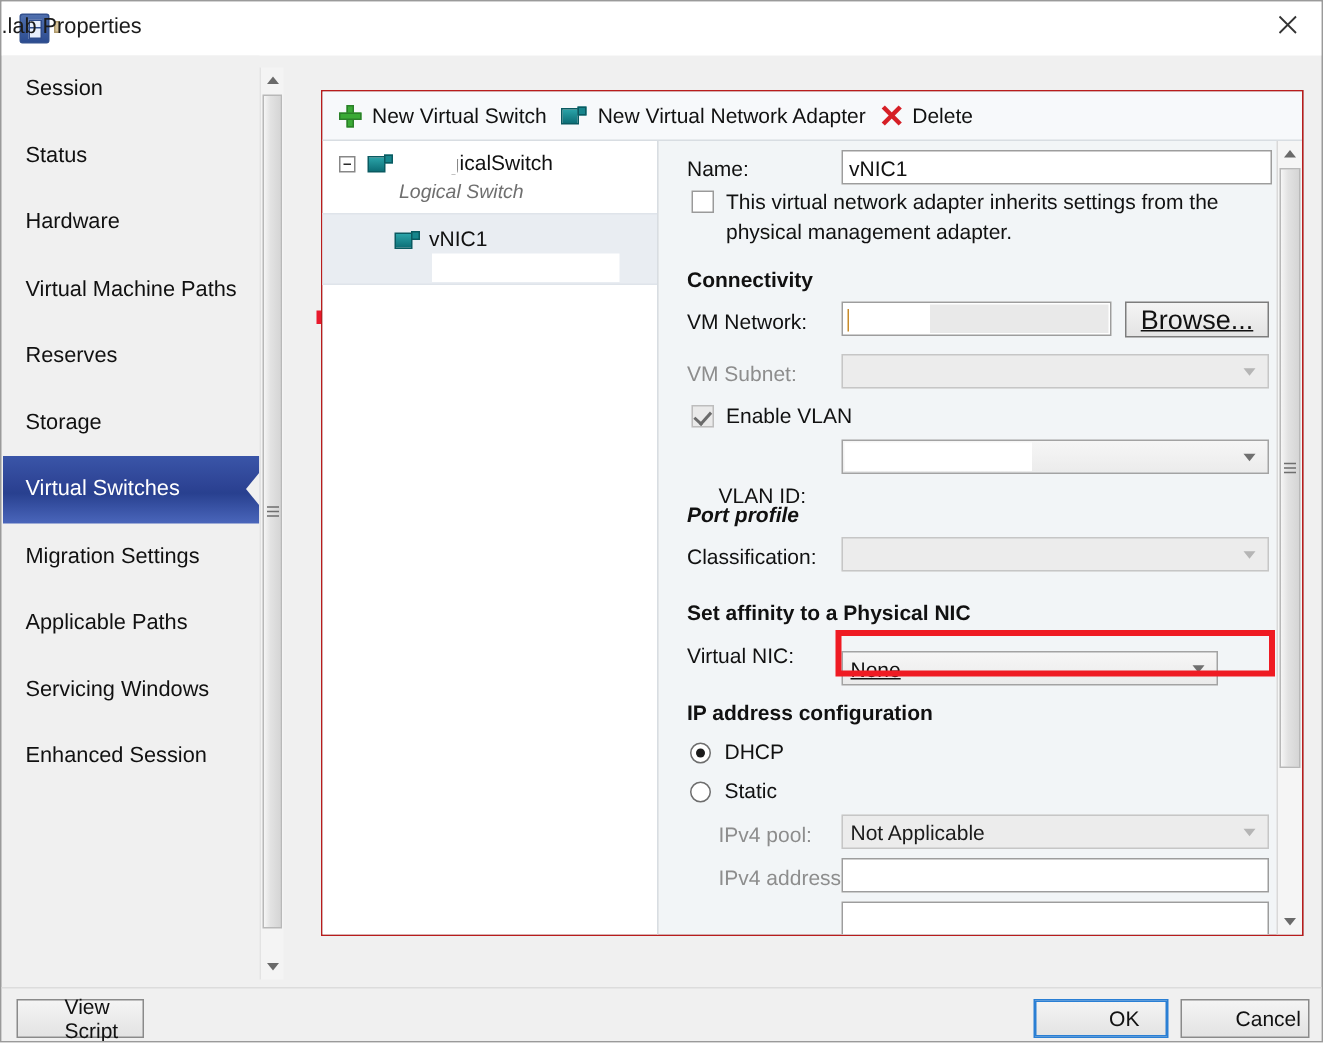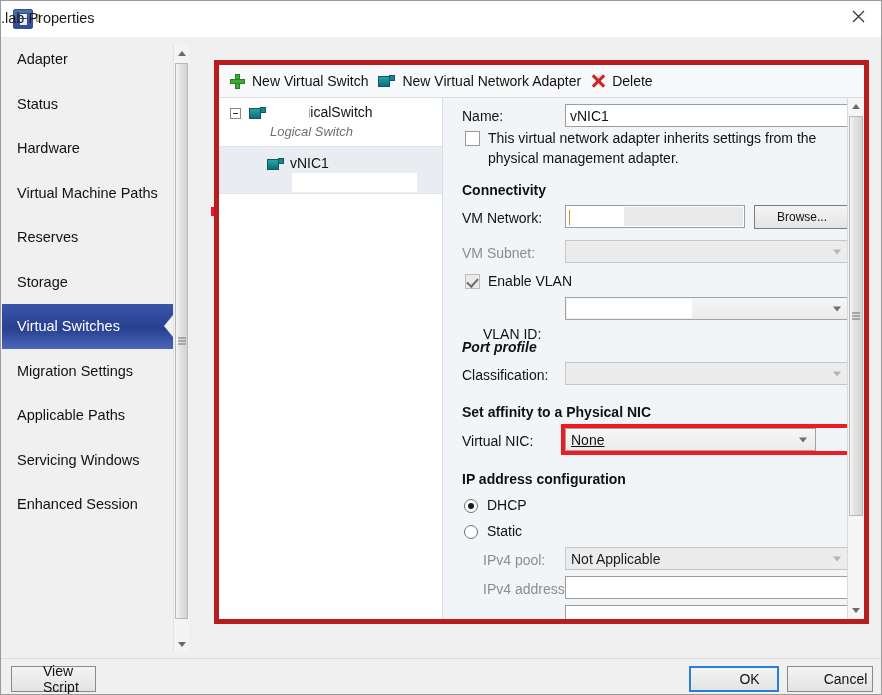--- a/index.html
+++ b/index.html
@@ -183,21 +183,21 @@
     height: 9px;
     background: #e8192c;
   }
 
   
   .content {
     position: absolute;
     left: 213px; top: 59px;
     width: 655px; height: 564px;
     background: #a3a3a3;
-    border: 5px solid #b91c1c;
+    border: 1px solid #b91c1c;
     box-sizing: border-box;
   }
 
   .toolbar {
     position: absolute;
     left: 0; top: 0;
     width: 100%;
     height: 33px;
     background: #f7f9fb;
     border-bottom: 1px solid #d8dde2;
@@ -407,26 +407,27 @@
     left: 1px; top: 1px; bottom: 1px;
     background: #ffffff;
   }
 
   .btn {
     position: absolute;
     height: 24px;
     background: linear-gradient(180deg,#f4f4f4 0%,#e4e4e4 100%);
     border: 1px solid #7d7d7d;
     box-sizing: border-box;
-    font-size: 12px;
+    font-size: 18px;
     color: #111111;
     display: flex;
     align-items: center;
     justify-content: center;
     cursor: pointer;
+    text-decoration: underline;
   }
 
   .chk {
     position: absolute;
     width: 15px; height: 15px;
     background: #ffffff;
     border: 1px solid #9a9a9a;
     box-sizing: border-box;
     cursor: pointer;
   }
@@ -511,21 +512,21 @@
     <div class="title-text">.lab Properties</div>
     <div class="close-btn">
       <svg width="13" height="13" viewBox="0 0 13 13" aria-hidden="true">
         <path d="M1 1 L12 12 M12 1 L1 12" stroke="#333" stroke-width="1.2" fill="none"></path>
       </svg>
     </div>
   </div>
 
   <div class="sidebar">
     <div class="nav-item">
-      <span>Adapter</span>
+      <span>Session</span>
     </div>
     <div class="nav-item">
       <span>Status</span>
     </div>
     <div class="nav-item">
       <span>Hardware</span>
     </div>
     <div class="nav-item">
       <span>Virtual Machine Paths</span>
     </div>
@@ -647,21 +648,21 @@
       <div class="fl bold" style="left:19px; top:241px;font-style:italic;">Port profile</div>
 
       <div class="fl" style="left:19px; top:269px;">Classification:</div>
       <div class="combo disabled" style="left:122px; top:264px; width:285px;">
           <span class="arrow-d"></span>
       </div>
 
       <div class="fl bold" style="left:19px; top:306px;">Set affinity to a Physical NIC</div>
 
       <div class="fl" style="left:19px; top:335px;">Virtual NIC:</div>
-      <div class="combo" style="left:122px; top:330px; width:251px;text-decoration:underline;">None<span class="arrow-d"></span>
+      <div class="combo" style="left:122px; top:340px; width:251px;text-decoration:underline;">None<span class="arrow-d"></span>
       </div>
       <div class="highlight-box" style="left:118px; top:326px; width:293px; height:31px;"></div>
 
       <div class="fl bold" style="left:19px; top:373px;">IP address configuration</div>
 
       <div class="radio checked" style="left:21px; top:401px;"></div>
       <div class="fl" style="left:44px; top:399px;">DHCP</div>
 
       <div class="radio" style="left:21px; top:427px;"></div>
       <div class="fl" style="left:44px; top:425px;">Static</div>

